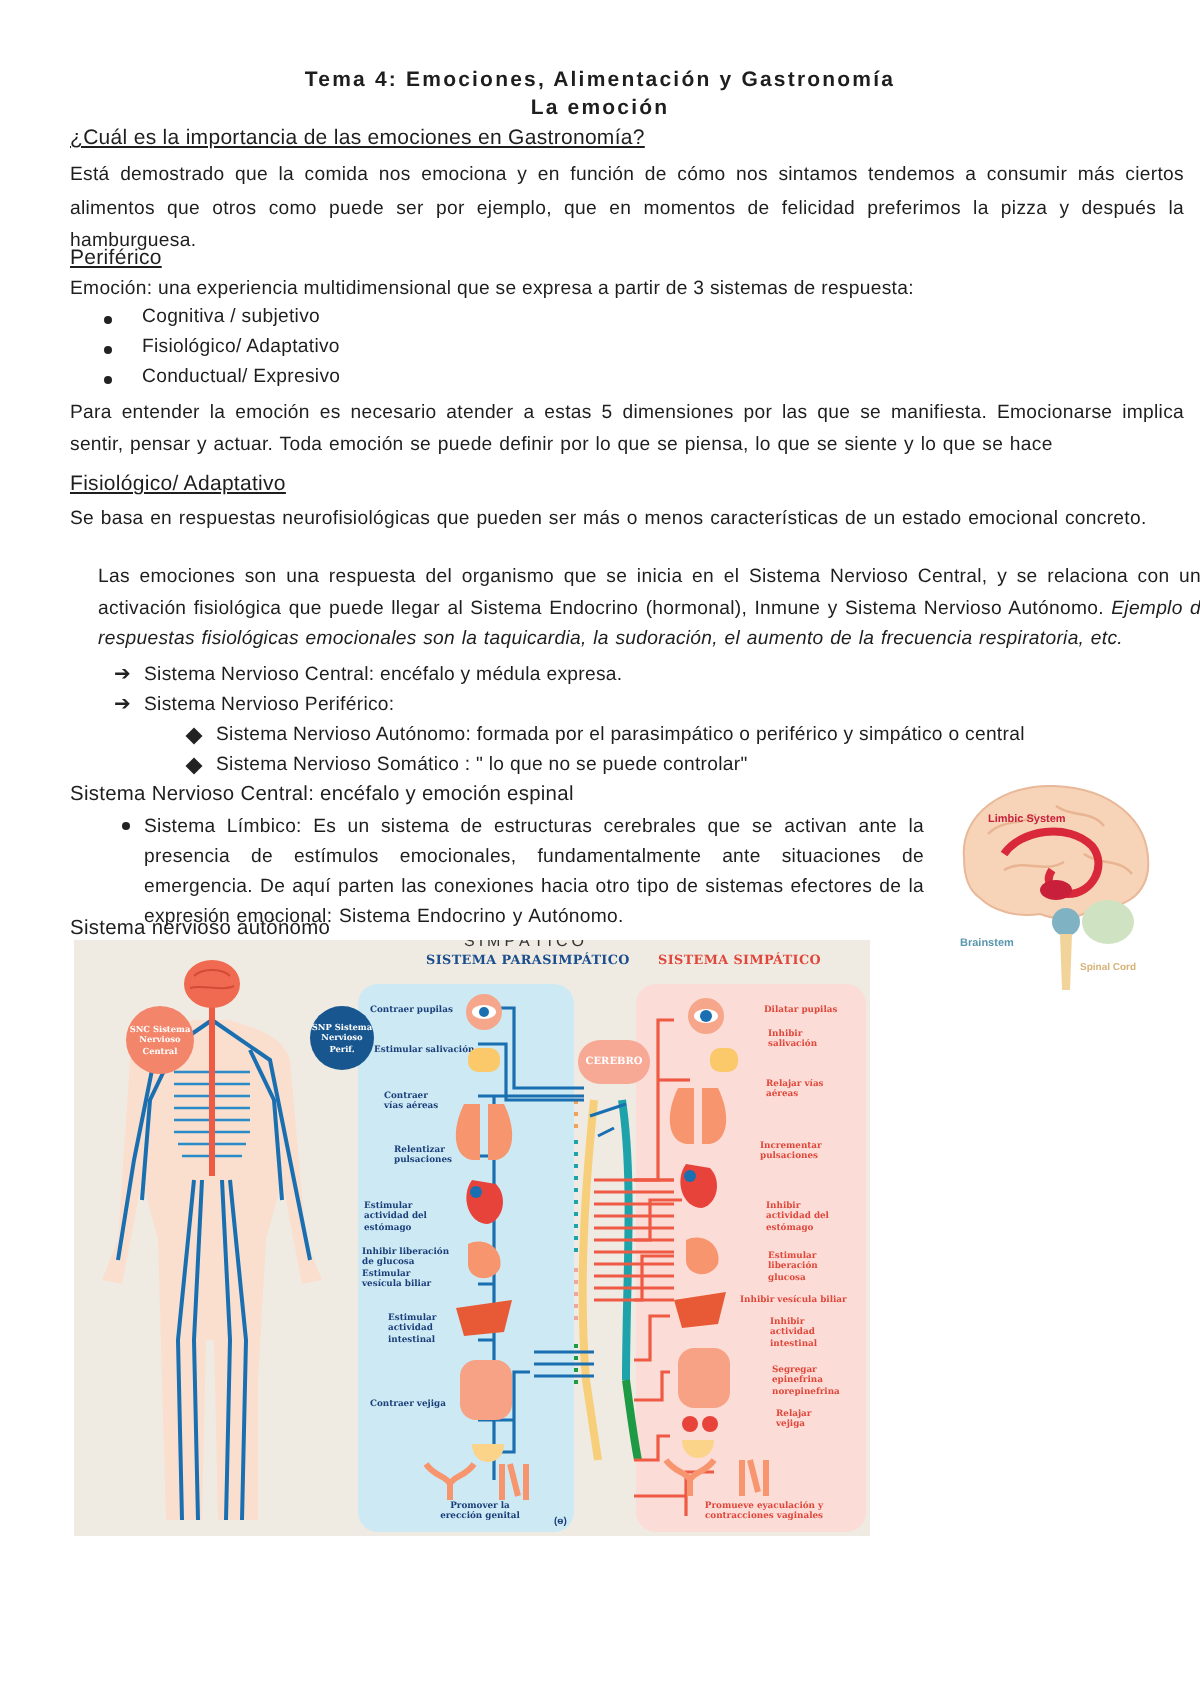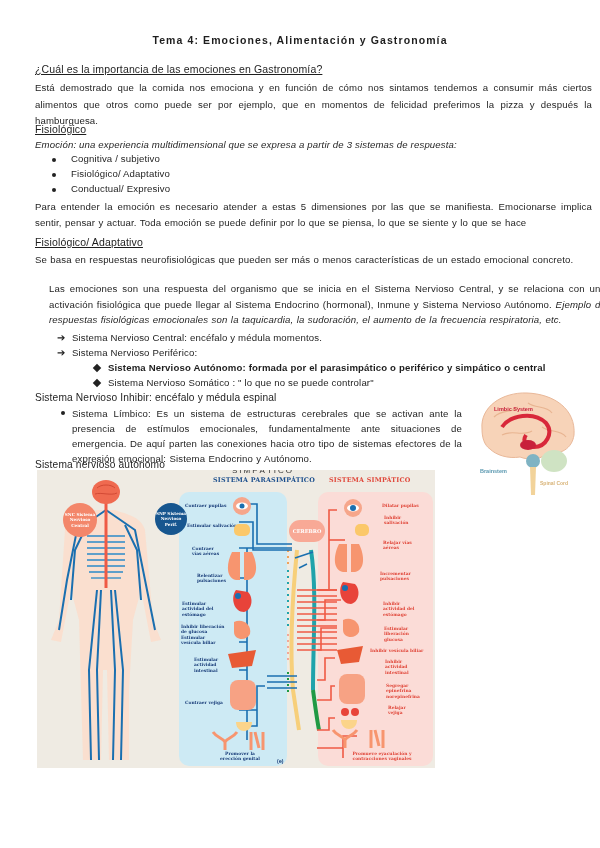--- a/index.html
+++ b/index.html
@@ -26,55 +26,56 @@
   .lbl-r { position:absolute; font-family:"DejaVu Serif", serif; font-weight:bold; font-size:4.4px; line-height:5.4px; color:#e0473a; white-space:nowrap; }
   .circle { position:absolute; border-radius:50%; display:flex; align-items:center; justify-content:center; text-align:center; font-family:"DejaVu Serif", serif; font-weight:bold; font-size:4.2px; line-height:5.2px; color:#fff; }
   .brain-img { position:absolute; left:472px; top:387px; width:112px; height:110px; }
 </style>
 </head>
 <body>
 
 <div class="page">
 
   <div class="t title" style="top:34px;">Tema 4: Emociones, Alimentación y Gastronomía</div>
+  <div class="t title" style="top:48px;">La emoción</div>
 
   <div class="t just" style="left:35px; top:80px; width:557px; line-height:16.5px;">Está demostrado que la comida nos emociona y en función de cómo nos sintamos tendemos a consumir más ciertos alimentos que otros como puede ser por ejemplo, que en momentos de felicidad preferimos la pizza y después la hamburguesa.</div>
   <div class="t u" style="left:35px; top:63px;">¿Cuál es la importancia de las emociones en Gastronomía?</div>
 
-  <div class="t u" style="left:35px; top:123px;">Fisiológico</div>
-  <div class="t" style="left:35px; top:139px;font-style:italic;">Emoción: una experiencia multidimensional que se expresa a partir de 3 sistemas de respuesta:</div>
+  <div class="t u" style="left:35px; top:123px;">Periférico</div>
+  <div class="t" style="left:35px; top:139px;">Emoción: una experiencia multidimensional que se expresa a partir de 3 sistemas de respuesta:</div>
 
   <span class="bullet-dot" style="left:52px; top:158px;"></span>
   <div class="t" style="left:71px; top:153px;text-align:center;">Cognitiva / subjetivo</div>
   <span class="bullet-dot" style="left:52px; top:173px;"></span>
   <div class="t" style="left:71px; top:168px;">Fisiológico/ Adaptativo</div>
   <span class="bullet-dot" style="left:52px; top:188px;"></span>
   <div class="t" style="left:71px; top:183px;text-align:center;">Conductual/ Expresivo</div>
 
   <div class="t just" style="left:35px; top:199px; width:557px; line-height:15.5px;">Para entender la emoción es necesario atender a estas 5 dimensiones por las que se manifiesta. Emocionarse implica sentir, pensar y actuar. Toda emoción se puede definir por lo que se piensa, lo que se siente y lo que se hace</div>
 
   <div class="t u" style="left:35px; top:236px;">Fisiológico/ Adaptativo</div>
   <div class="t just" style="left:35px; top:252px; width:557px; line-height:15px;">Se basa en respuestas neurofisiológicas que pueden ser más o menos características de un estado emocional concreto.</div>
 
   <div class="t just" style="left:35px; top:281px; width:557px; line-height:15.5px;margin-left:14px;">
     <span>Las emociones son una respuesta del organismo que se inicia en el Sistema Nervioso Central, y se relaciona con una activación fisiológica que puede llegar al Sistema Endocrino (hormonal), Inmune y Sistema Nervioso Autónomo.</span>
     <span class="it">Ejemplo de respuestas fisiológicas emocionales son la taquicardia, la sudoración, el aumento de la frecuencia respiratoria, etc.</span>
   </div>
 
   <span class="arrow" style="left:57px; top:332px;">➔</span>
-  <div class="t" style="left:72px; top:332px;">Sistema Nervioso Central: encéfalo y médula momentos.</div>
+  <div class="t" style="left:72px; top:332px;">Sistema Nervioso Central: encéfalo y médula expresa.</div>
   <span class="arrow" style="left:57px; top:347px;">➔</span>
   <div class="t" style="left:72px; top:347px;">Sistema Nervioso Periférico:</div>
 
   <span class="diamond" style="left:94px; top:365px;"></span>
-  <div class="t" style="left:108px; top:362px;font-weight:bold;">Sistema Nervioso Autónomo: formada por el parasimpático o periférico y simpático o central</div>
+  <div class="t" style="left:108px; top:362px;">Sistema Nervioso Autónomo: formada por el parasimpático o periférico y simpático o central</div>
   <span class="diamond" style="left:94px; top:380px;"></span>
   <div class="t" style="left:108px; top:377px;">Sistema Nervioso Somático : " lo que no se puede controlar"</div>
 
-  <div class="t" style="left:35px; top:392px; font-size:10.2px;">Sistema Nervioso Inhibir: encéfalo y médula espinal</div>
+  <div class="t" style="left:35px; top:392px; font-size:10.2px;">Sistema Nervioso Central: encéfalo y emoción espinal</div>
 
   <span class="bullet-dot" style="left:61px; top:411px;"></span>
   <div class="t just" style="left:72px; top:406px; width:390px; line-height:15px;">Sistema Límbico: Es un sistema de estructuras cerebrales que se activan ante la presencia de estímulos emocionales, fundamentalmente ante situaciones de emergencia. De aquí parten las conexiones hacia otro tipo de sistemas efectores de la expresión emocional: Sistema Endocrino y Autónomo.</div>
 
   <div class="t" style="left:35px; top:459px; font-size:10.2px;">Sistema nervioso autónomo</div>
 
   <svg class="brain-img" viewBox="0 0 112 110">
     <path d="M10 42 C8 20 30 5 55 6 C82 7 104 22 102 48 C100 62 88 68 76 66 C70 72 58 74 48 70 C36 72 24 68 18 62 C12 58 10 50 10 42 Z" fill="#f7d3b8" stroke="#e9b899" stroke-width="1"></path>
     <path d="M22 30 C30 22 40 26 46 20 M56 16 C64 22 74 18 80 26 M30 48 C40 42 50 50 60 44 M70 40 C78 46 88 42 94 50" stroke="#e8b491" stroke-width="1.2" fill="none"></path>
     <path d="M30 40 C38 28 62 24 74 36 C82 46 74 60 62 60 C54 60 50 54 54 48" stroke="#d8283a" stroke-width="4" fill="none"></path>

